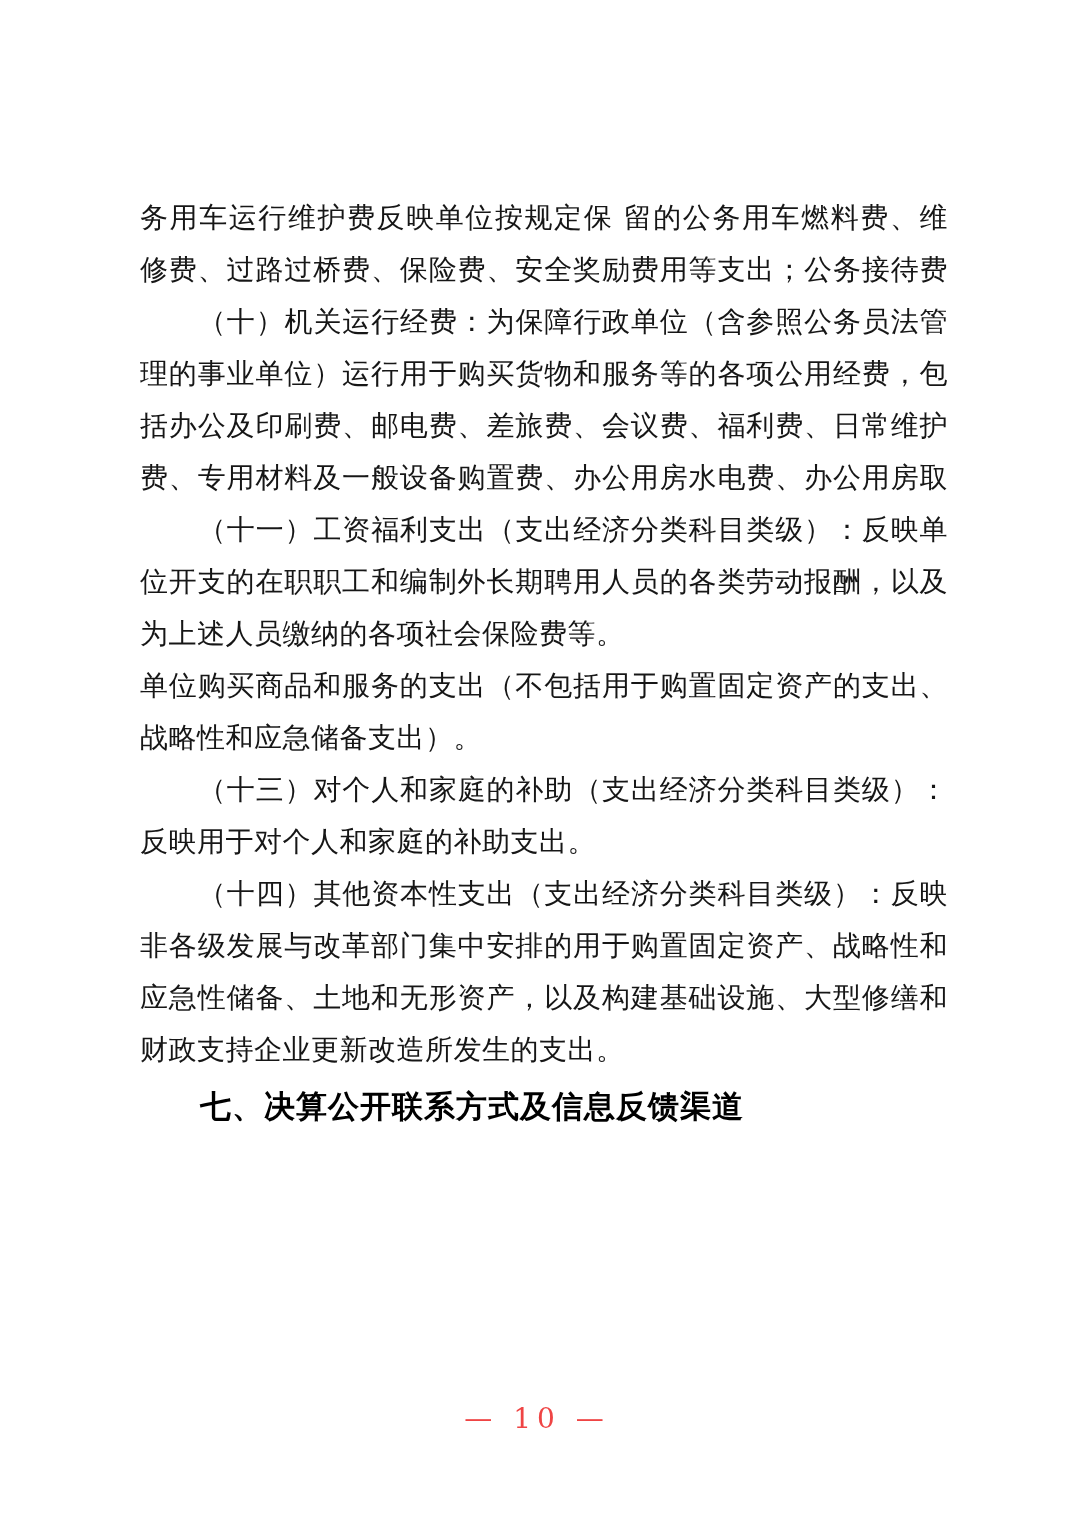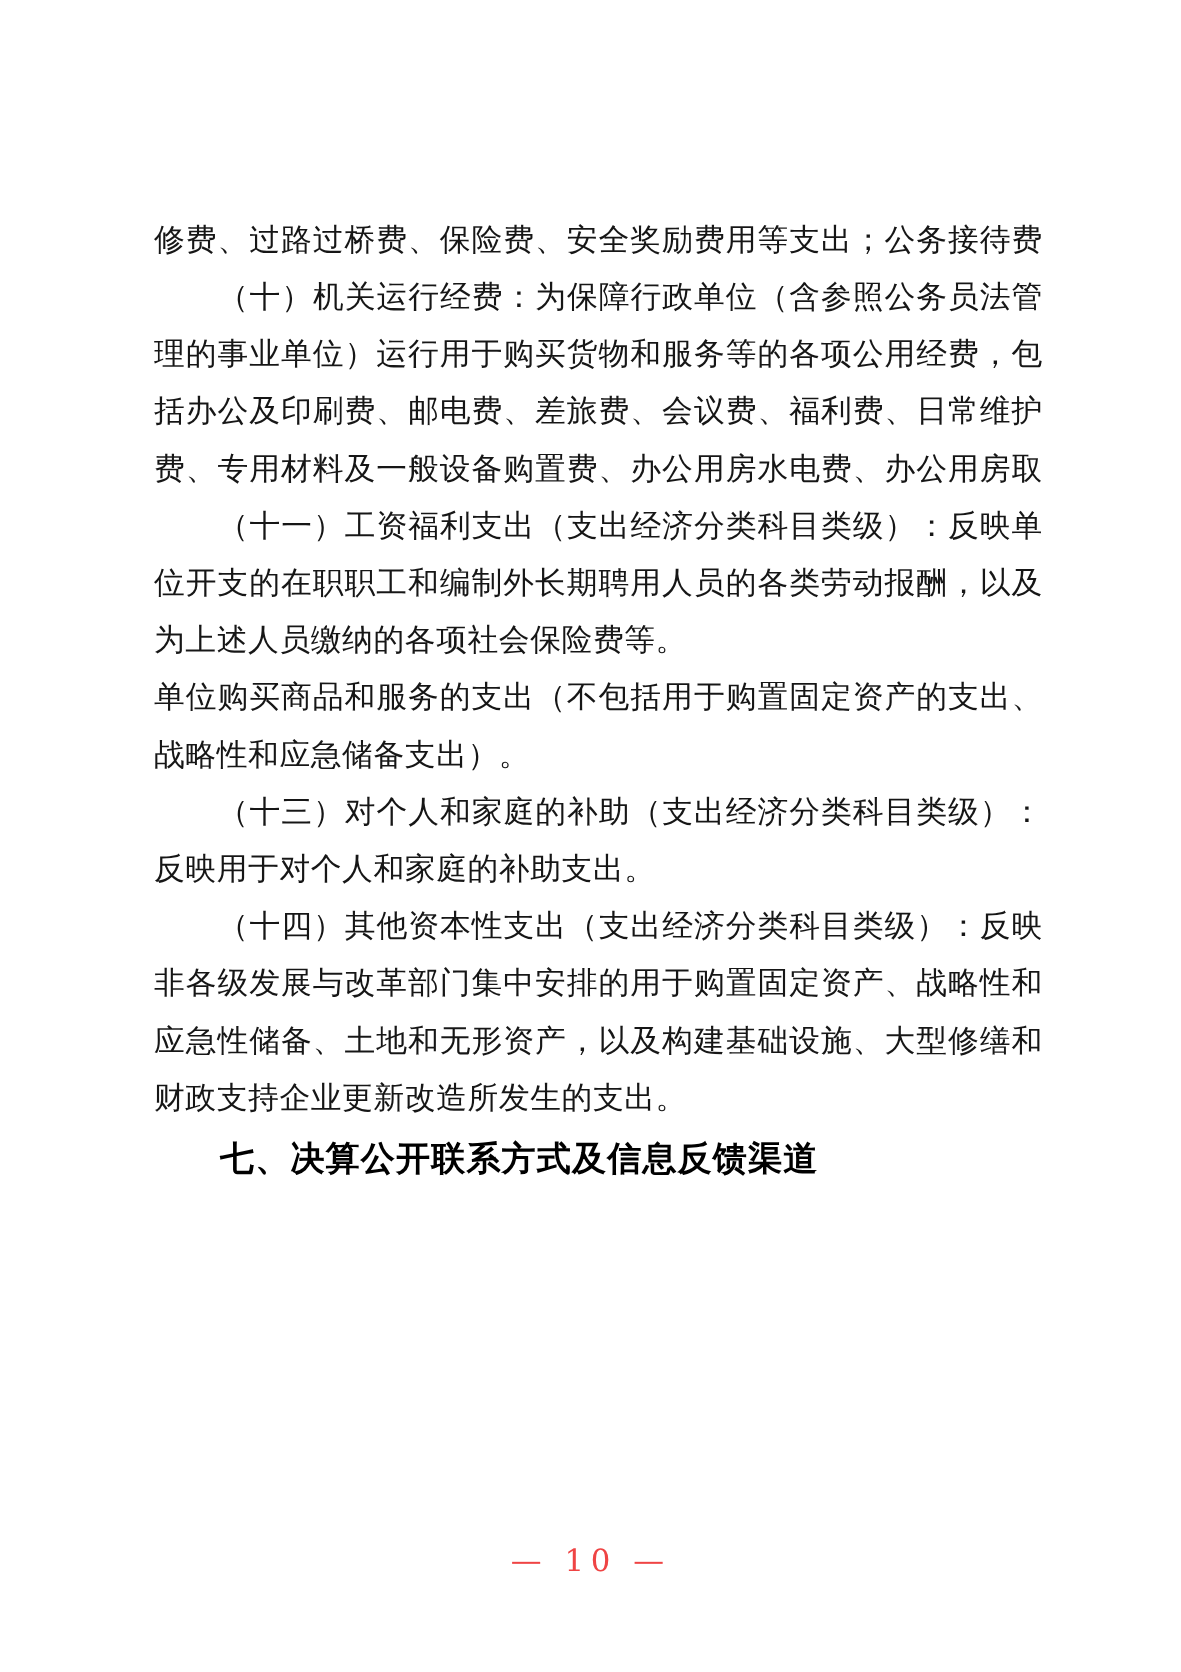--- a/index.html
+++ b/index.html
@@ -62,20 +62,21 @@
     font-size: 28px;
     color: #ef4444;
     letter-spacing: 6px;
   }
 </style>
 </head>
 <body>
 
 <div class="page">
   <div class="body-text">
+    <div class="line">务用车运行维护费反映单位按规定保 留的公务用车燃料费、维</div>
     <div class="line">修费、过路过桥费、保险费、安全奖励费用等支出；公务接待费</div>
     <div class="line indent">（十）机关运行经费：为保障行政单位（含参照公务员法管</div>
     <div class="line">理的事业单位）运行用于购买货物和服务等的各项公用经费，包</div>
     <div class="line">括办公及印刷费、邮电费、差旅费、会议费、福利费、日常维护</div>
     <div class="line">费、专用材料及一般设备购置费、办公用房水电费、办公用房取</div>
     <div class="line indent">（十一）工资福利支出（支出经济分类科目类级）：反映单</div>
     <div class="line">位开支的在职职工和编制外长期聘用人员的各类劳动报酬，以及</div>
     <div class="line short">为上述人员缴纳的各项社会保险费等。</div>
     <div class="line">单位购买商品和服务的支出（不包括用于购置固定资产的支出、</div>
     <div class="line short">战略性和应急储备支出）。</div>

